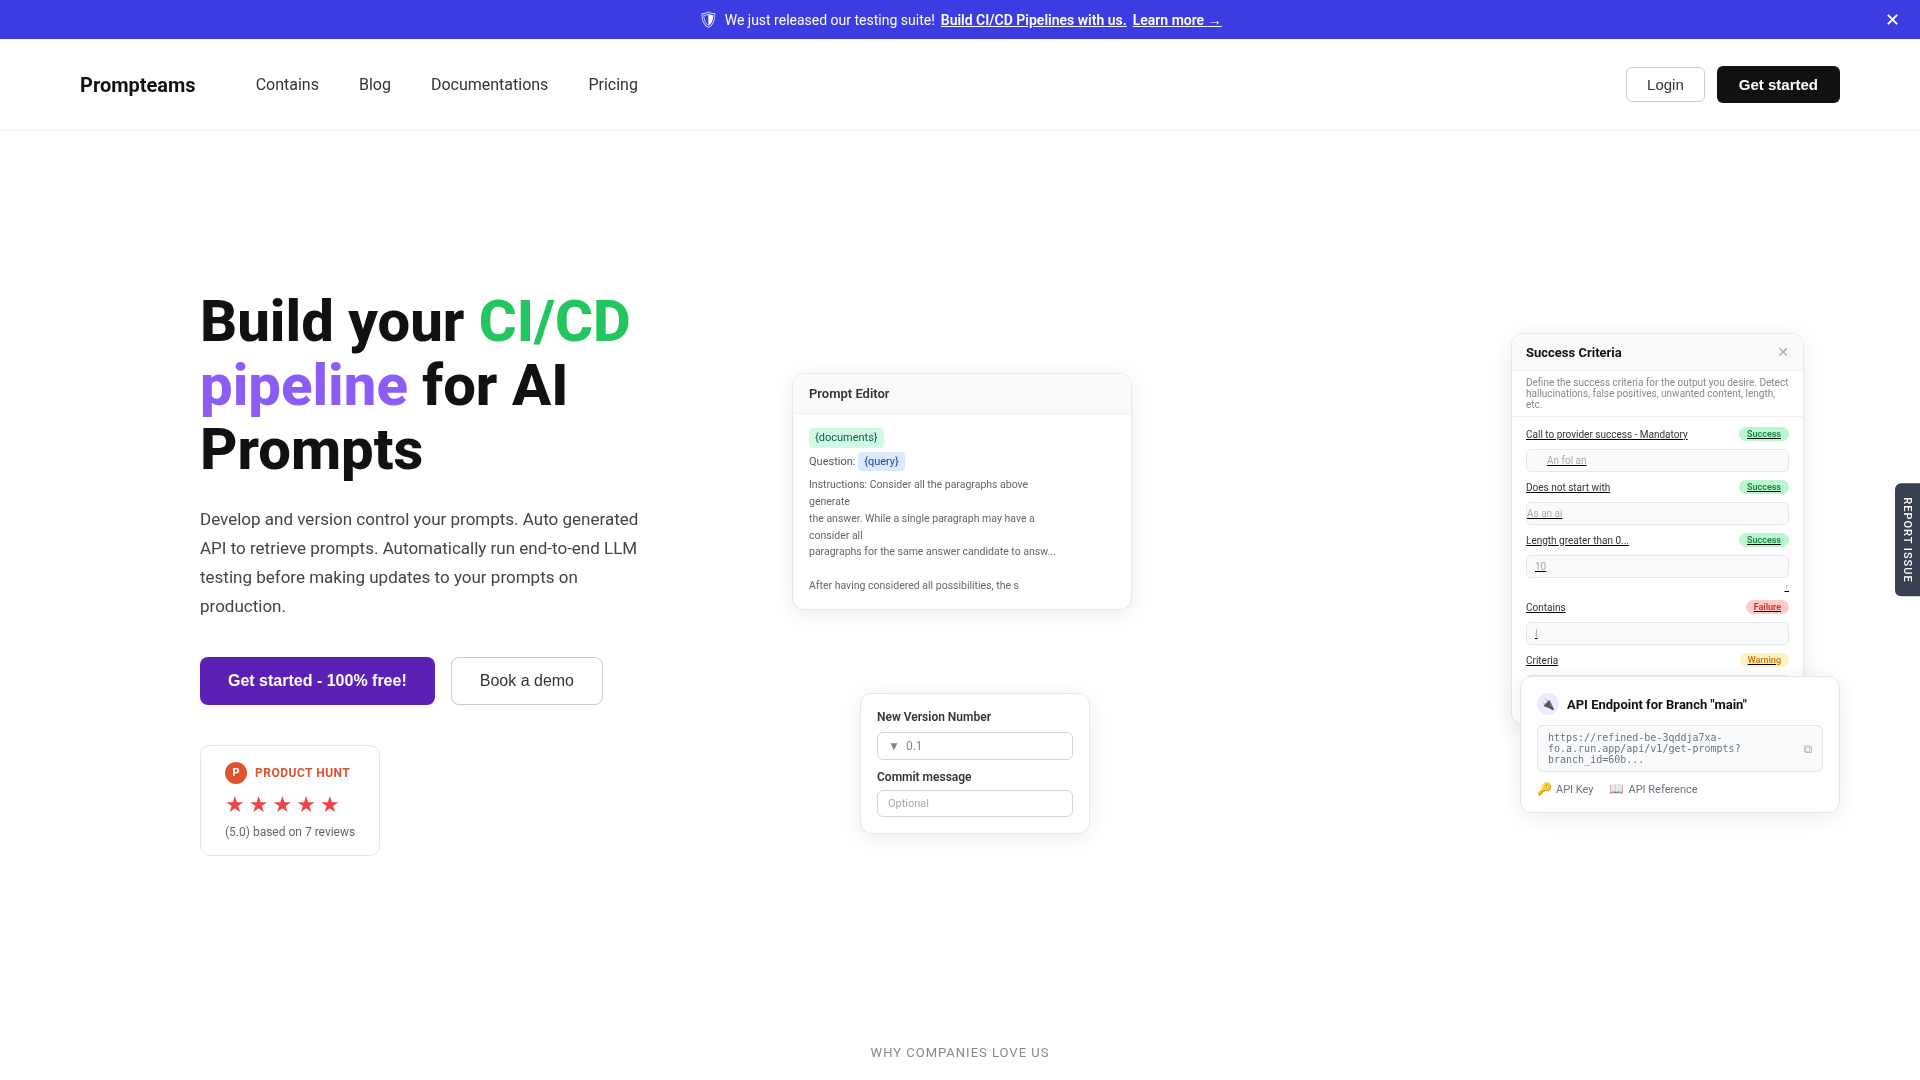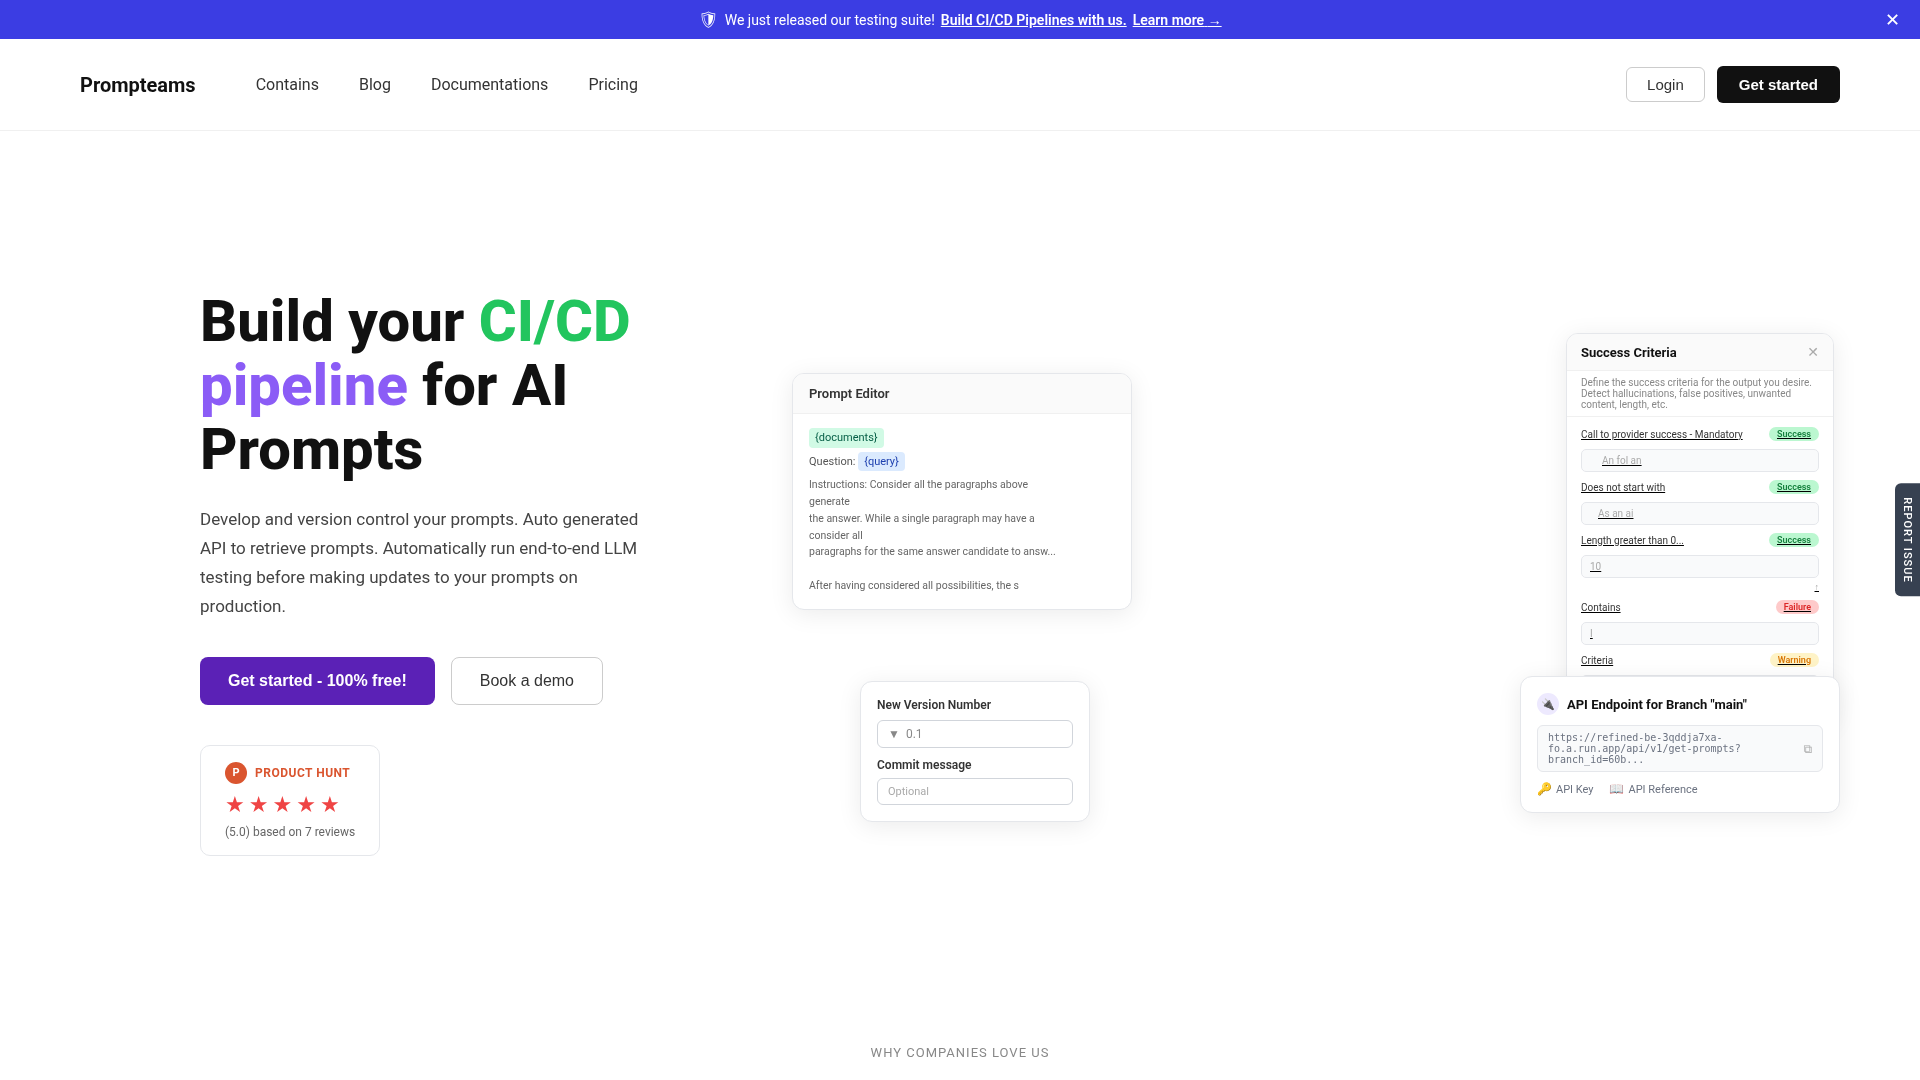--- a/index.html
+++ b/index.html
@@ -236,21 +236,21 @@
       background: #dbeafe;
       color: #1e40af;
       border-radius: 4px;
       padding: 1px 6px;
       font-size: 11px;
     }
 
     .version-card {
       width: 230px;
       left: 100px;
-      top: 368px;
+      top: 380px;
       padding: 16px;
     }
     .version-label {
       font-size: 12px;
       font-weight: 600;
       color: #333;
       margin-bottom: 8px;
     }
     .version-input {
       display: flex;
@@ -271,22 +271,22 @@
     .commit-input {
       border: 1px solid #d1d5db;
       border-radius: 6px;
       padding: 6px 10px;
       font-size: 11px;
       color: #aaa;
       width: 100%;
     }
 
     .success-criteria-card {
-      width: 268px;
-      right: 6px;
+      width: 293px;
+      right: 36px;
       top: 20px;
       padding: 0;
       overflow: hidden;
     }
     .sc-header {
       display: flex;
       align-items: center;
       justify-content: space-between;
       padding: 10px 14px;
       border-bottom: 1px solid #f0f0f0;
@@ -513,21 +513,21 @@
         <div class="sc-row">
           <span class="sc-row-label">Call to provider success - Mandatory</span>
           <span class="sc-badge-success">Success</span>
         </div>
         <div style="background:#f9fafb; border:1px solid #e5e7eb; border-radius:5px; padding:5px 20px; font-size:10px; color:#aaa; margin-bottom:8px;">An fol an</div>
 
         <div class="sc-row">
           <span class="sc-row-label">Does not start with</span>
           <span class="sc-badge-success">Success</span>
         </div>
-        <div style="background:#f9fafb; border:1px solid #e5e7eb; border-radius:5px; padding:5px 16px; font-size:10px; color:#aaa; margin-bottom:8px;">As an ai</div>
+        <div style="background:#f9fafb; border:1px solid #e5e7eb; border-radius:5px; padding:5px 0; font-size:10px; color:#aaa; margin-bottom:8px;">As an ai</div>
 
         <div class="sc-row">
           <span class="sc-row-label">Length greater than 0...</span>
           <span class="sc-badge-success">Success</span>
         </div>
         <div style="background:#f9fafb; border:1px solid #e5e7eb; border-radius:5px; padding:5px 8px; font-size:10px; color:#aaa; margin-bottom:4px;">10</div>
         <div class="sc-small-text">↑</div>
 
         <div class="sc-row">
           <span class="sc-row-label">Contains</span>

